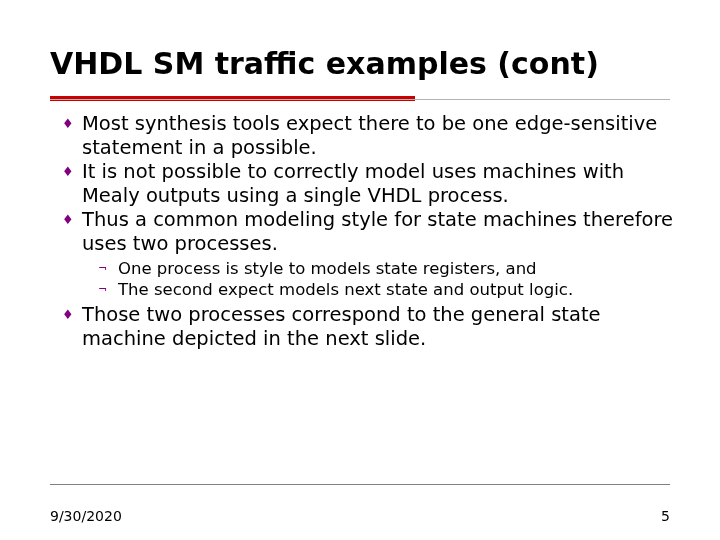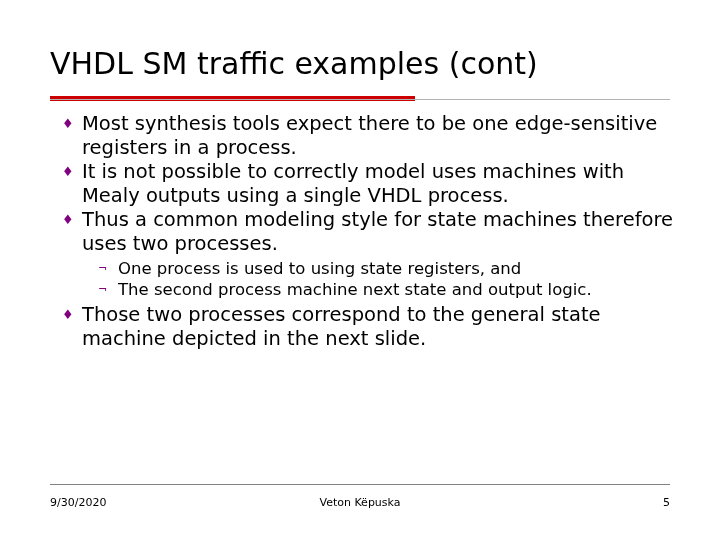--- a/index.html
+++ b/index.html
@@ -19,21 +19,21 @@
     height: 540px;
     box-sizing: border-box;
   }
   .title {
     position: absolute;
     left: 50px;
     top: 46px;
     width: 620px;
     font-size: 30px;
     color: #000000;
-    font-weight: normal;
+    font-weight: bold;
     line-height: 36px;
     letter-spacing: 0px;
   }
   .title-rule-red {
     position: absolute;
     left: 50px;
     top: 96px;
     width: 365px;
     height: 5px;
     background: #cc0000;
@@ -104,24 +104,24 @@
     position: absolute;
     left: 50px;
     top: 484px;
     width: 620px;
     height: 1px;
     background: #808080;
   }
   .footer {
     position: absolute;
     left: 50px;
-    top: 496px;
+    top: 508px;
     width: 620px;
     height: 20px;
-    font-size: 11px;
+    font-size: 14px;
     color: #000000;
   }
   .footer .date {
     position: absolute;
     left: 0;
     top: 0;
   }
   .footer .center {
     position: absolute;
     left: 0;
@@ -142,51 +142,50 @@
 <div class="slide">
 
   <div class="title">VHDL SM traffic examples (cont)</div>
   <div class="title-rule-red"></div>
   <div class="title-rule-gray"></div>
 
   <div class="body">
 
     <div class="bullet-row b1">
       <span class="marker">♦</span>
-      <span class="text">Most synthesis tools expect there to be one edge-sensitive registers in a process.</span>
+      <span class="text">Most synthesis tools expect there to be one edge-sensitive statement in a possible.</span>
     </div>
 
     <div class="bullet-row b1">
       <span class="marker">♦</span>
       <span class="text">It is not possible to correctly model uses machines with Mealy outputs using a single VHDL process.</span>
     </div>
 
     <div class="bullet-row b1">
       <span class="marker">♦</span>
       <span class="text">Thus a common modeling style for state machines therefore uses two processes.</span>
     </div>
 
     <div class="sub-group">
       <div class="bullet-row b2">
         <span class="marker">¬</span>
-        <span class="text">One process is used to using state registers, and</span>
+        <span class="text">One process is style to models state registers, and</span>
       </div>
       <div class="bullet-row b2">
         <span class="marker">¬</span>
-        <span class="text">The second process machine next state and output logic.</span>
+        <span class="text">The second expect models next state and output logic.</span>
       </div>
     </div>
 
     <div class="bullet-row b1">
       <span class="marker">♦</span>
       <span class="text">Those two processes correspond to the general state machine depicted in the next slide.</span>
     </div>
 
   </div>
 
   <div class="footer-rule"></div>
   <div class="footer">
     <span class="date">9/30/2020</span>
-    <span class="center">Veton Këpuska</span>
     <span class="page">5</span>
   </div>
 
 </div>
 
 </body></html>

